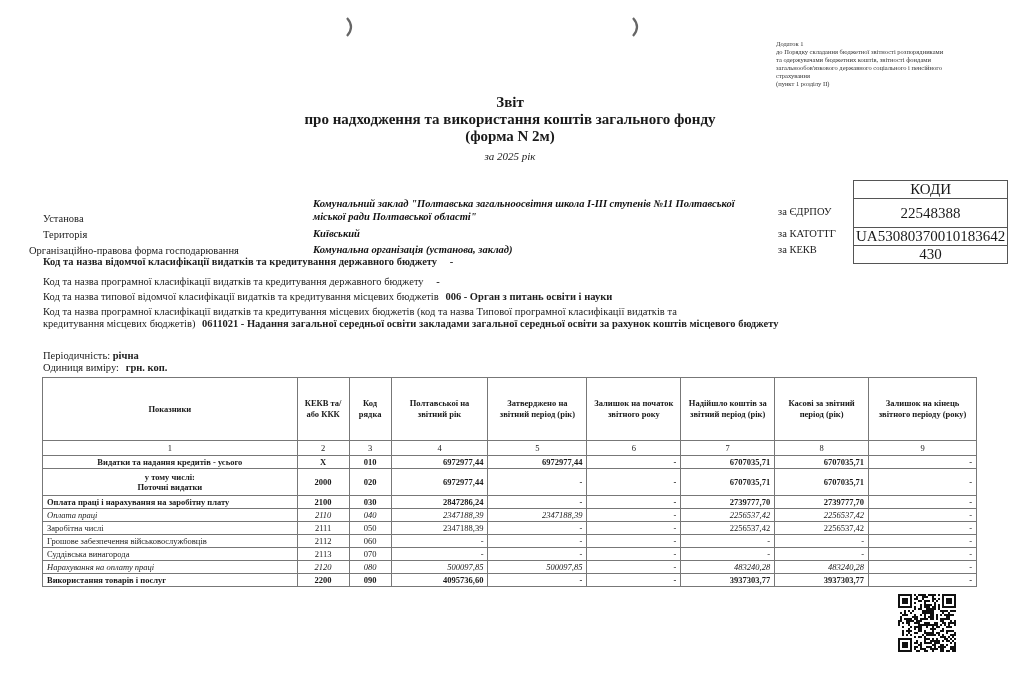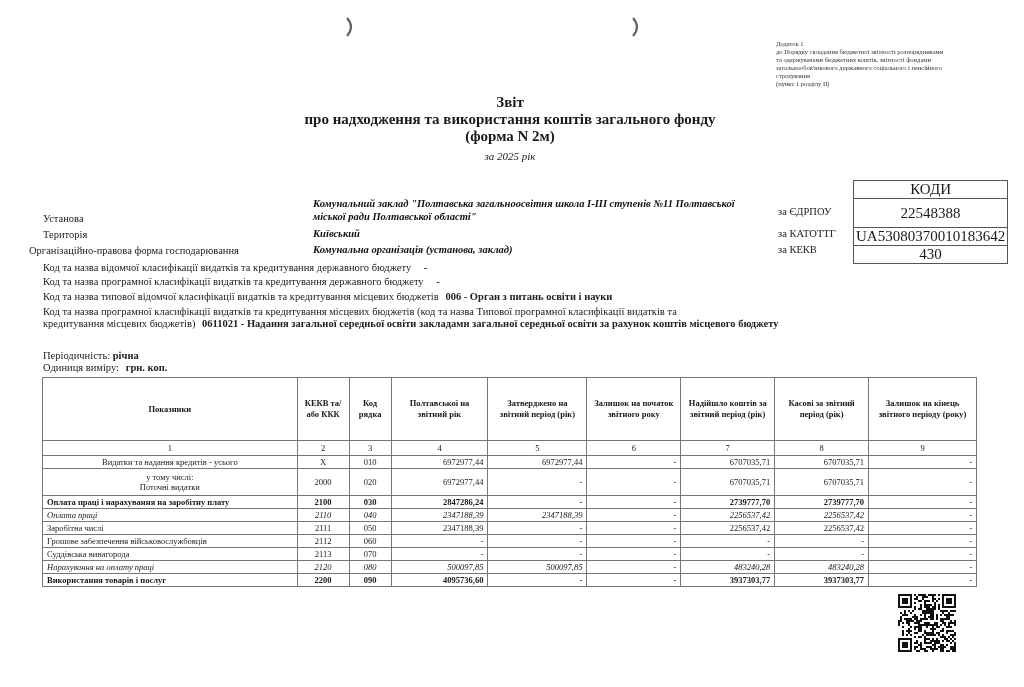--- a/index.html
+++ b/index.html
@@ -24,21 +24,21 @@
   .codes td.tall { height: 28px; }
   .codes-lbl { left: 778px; font-size: 10.5px; }
 
   table.main { position: absolute; left: 42px; top: 377px; width: 935px; border-collapse: collapse; font-size: 8.5px; }
   table.main td, table.main th { border: 1px solid #777; padding: 1px 4px; }
   table.main th { font-weight: bold; text-align: center; height: 60px; font-size: 8.5px; line-height: 11px; }
   table.main tr.nums td { text-align: center; height: 12px; }
   table.main td.c { text-align: center; }
   table.main td.r { text-align: right; }
   table.main td.l { text-align: left; }
-  tr.b td { font-weight: normal; }
+  tr.b td { font-weight: bold; }
   tr.i td { font-style: italic; }
   tr.bi td { font-weight: bold; }
   tr.h24 td { height: 24px; }
   .qr { left: 898px; top: 594px; width: 58px; height: 58px; }
 </style>
 </head>
 <body>
 
 <svg class="punch" style="left:344px;" viewBox="0 0 12 22">
   <path d="M3 2 Q11 11 3 20" stroke="#666" stroke-width="2.2" fill="none"></path>
@@ -84,21 +84,21 @@
 <div class="abs val-bi" style="left:313px; top:198px;">Комунальний заклад "Полтавська загальноосвітня школа І-ІІІ ступенів №11 Полтавської</div>
 <div class="abs val-bi" style="left:313px; top:211px;">міської ради Полтавської області"</div>
 <div class="abs lbl" style="left:43px; top:213px;">Установа</div>
 
 <div class="abs lbl" style="left:43px; top:229px;">Територія</div>
 <div class="abs val-bi" style="left:313px; top:228px;font-family:Liberation Serif, serif;">Київський</div>
 
 <div class="abs lbl" style="left:29px; top:245px;text-align:center;">Організаційно-правова форма господарювання</div>
 <div class="abs val-bi" style="left:313px; top:244px;">Комунальна організація (установа, заклад)</div>
 
-<div class="abs lbl" style="left:43px; top:262px;">
+<div class="abs lbl" style="left:43px; top:256px;font-weight:bold;">
   <span>Код та назва відомчої класифікації видатків та кредитування державного бюджету</span>
   <b style="margin-left:10px;">-</b>
 </div>
 <div class="abs lbl" style="left:43px; top:276px;">
   <span>Код та назва програмної класифікації видатків та кредитування державного бюджету</span>
   <b style="margin-left:10px;">-</b>
 </div>
 <div class="abs lbl" style="left:43px; top:291px;">
   <span>Код та назва типової відомчої класифікації видатків та кредитування місцевих бюджетів</span>
   <b style="margin-left:4px;">006 - Орган з питань освіти і науки</b>

